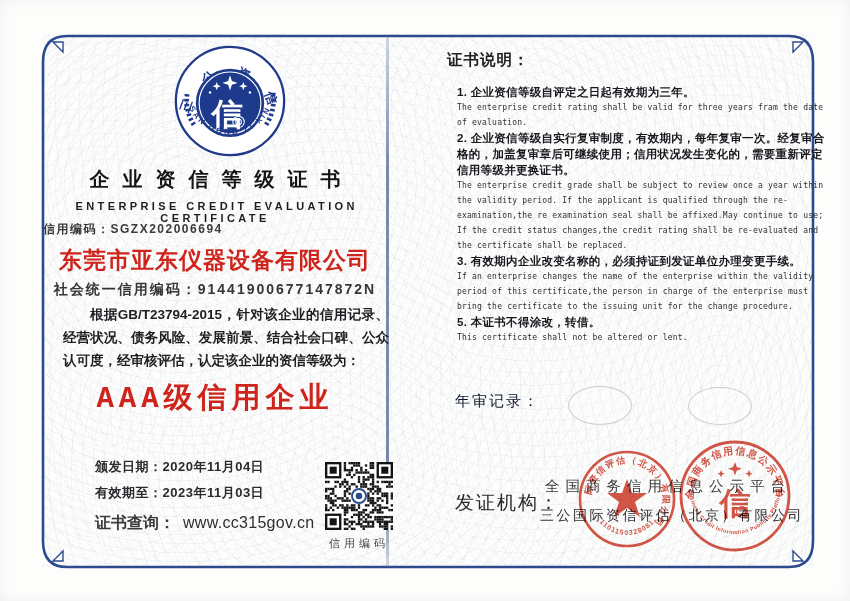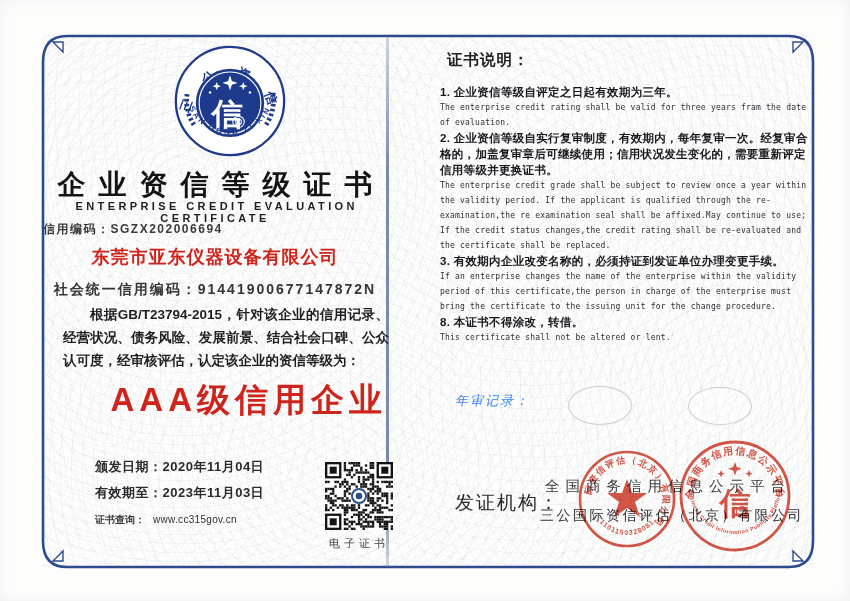--- a/index.html
+++ b/index.html
@@ -15,47 +15,47 @@
       repeating-radial-gradient(circle at 88% 66%, rgba(150,165,188,.08) 0 1px, transparent 1px 10px),
       repeating-radial-gradient(circle at 8% 70%, rgba(150,165,188,.07) 0 1px, transparent 1px 13px);}
   .frame-svg{position:absolute;left:0;top:0;}
   .fold{position:absolute;left:386px;top:36px;width:3px;height:531px;
     background:linear-gradient(to bottom, rgba(110,125,158,.30), rgba(43,70,125,.62) 25%, rgba(43,70,125,.62) 88%, rgba(110,125,158,.28));}
 
   .abs{position:absolute;}
 
   
   .title{left:43px;top:166px;width:344px;text-align:center;font-family:"Liberation Serif",serif;
-    font-weight:900;font-size:28px;letter-spacing:13px;text-indent:13px;color:#141414;}
+    font-weight:900;font-size:20px;letter-spacing:13px;text-indent:13px;color:#141414;}
   .subtitle{left:43px;top:200px;width:344px;text-align:center;font-weight:700;font-size:11px;
     letter-spacing:3.4px;text-indent:3.4px;color:#1e1e1e;}
   .codeline{left:43px;top:221px;width:344px;text-align:left;font-weight:700;font-size:12px;
     letter-spacing:1.5px;color:#3a3a3a;}
-  .company{left:43px;top:245px;width:344px;text-align:center;font-weight:800;font-size:18px;
+  .company{left:43px;top:245px;width:344px;text-align:center;font-weight:800;font-size:23px;
     letter-spacing:1px;color:var(--accent_red);}
   .uscc{left:43px;top:281px;width:344px;text-align:center;font-weight:700;font-size:14px;
     letter-spacing:2px;color:#353535;}
   .statement{left:62px;top:302px;width:326px;font-weight:700;font-size:13.5px;line-height:23px;
     text-align:justify;text-indent:2em;color:#1e1e22;margin:1px;}
-  .rating{left:43px;top:378px;width:344px;text-align:right;font-family:Liberation Sans, sans-serif;
-    font-weight:900;font-size:33px;letter-spacing:5px;color:var(--accent_red);}
+  .rating{left:43px;top:378px;width:344px;text-align:center;font-family:Liberation Mono, monospace;
+    font-weight:900;font-size:29px;letter-spacing:5px;color:var(--accent_red);}
   .dateline{left:95px;font-weight:700;font-size:13px;color:#2a2a2e;letter-spacing:.5px;}
-  .queryline{left:95px;top:513px;font-weight:700;font-size:10px;color:#3a3a3e;}
+  .queryline{left:95px;top:513px;font-weight:700;font-size:16px;color:#3a3a3e;}
   .queryline .url{font-weight:400;letter-spacing:.3px;color:#2f2f33;margin-left:8px;}
   .qr{left:325px;top:462px;}
   .qr-caption{left:318px;top:536px;width:82px;text-align:center;font-family:"Liberation Serif",serif;
     font-size:11px;letter-spacing:4px;color:#43434a;}
 
   
   .heading{left:447px;top:50px;font-weight:700;font-size:15.5px;letter-spacing:1px;color:#222226;}
-  .clauses{left:440px;top:84px;width:370px;}
+  .clauses{left:457px;top:84px;width:370px;}
   .clause .zh{font-weight:700;font-size:11.5px;line-height:16px;letter-spacing:.3px;color:#17171d;}
   .clause .en{font-family:"DejaVu Sans Mono",monospace;font-size:8px;line-height:15px;
     letter-spacing:.2px;color:#2e2f36;}
-  .annual-label{left:455px;top:392px;font-size:13px;letter-spacing:2px;color:#3b82f6;font-style:italic;}
+  .annual-label{left:455px;top:392px;font-size:15px;letter-spacing:2px;color:#0f172a;}
   .oval{position:absolute;border:1px solid #c9ccd3;border-radius:50%;background:rgba(255,255,255,.25);}
   .issuer-label{left:455px;top:490px;font-size:19px;letter-spacing:2px;color:#27272c;}
   .issuer-line1{left:545px;top:477px;width:280px;font-size:14.5px;font-weight:500;
     letter-spacing:6px;color:#3c3a3c;}
   .issuer-line2{left:540px;top:507px;width:290px;font-size:14px;font-weight:500;
     letter-spacing:2.5px;color:#303034;}
   .seals{left:545px;top:432px;mix-blend-mode:multiply;}
 </style>
 </head>
 <body>
@@ -422,41 +422,41 @@
         <rect x="2" y="2" width="3" height="3" fill="#141414"></rect>
         <rect x="22" y="0" width="7" height="7" fill="#141414"></rect>
         <rect x="23" y="1" width="5" height="5" fill="#ffffff"></rect>
         <rect x="24" y="2" width="3" height="3" fill="#141414"></rect>
         <rect x="0" y="22" width="7" height="7" fill="#141414"></rect>
         <rect x="1" y="23" width="5" height="5" fill="#ffffff"></rect>
         <rect x="2" y="24" width="3" height="3" fill="#141414"></rect>
         <circle cx="14.5" cy="14.5" r="3" fill="#ffffff" stroke="#2b4b8e" stroke-width="0.8"></circle>
         <circle cx="14.5" cy="14.5" r="1.4" fill="#2b4b8e"></circle>
       </svg>
-    <div class="abs qr-caption">电子证书</div>
+    <div class="abs qr-caption">信用编码</div>
   </div>
 
   <div>
     <div class="abs heading">证书说明：</div>
 
     <div class="abs clauses">
       <div class="clause">
         <div class="zh">1. 企业资信等级自评定之日起有效期为三年。</div>
         <div class="en">The enterprise credit rating shall be valid for three years fram the date of evaluation.</div>
       </div>
       <div class="clause">
         <div class="zh">2. 企业资信等级自实行复审制度，有效期内，每年复审一次。经复审合格的，加盖复审章后可继续使用；信用状况发生变化的，需要重新评定信用等级并更换证书。</div>
         <div class="en">The enterprise credit grade shall be subject to review once a year within the validity period. If the applicant is qualified through the re-examination,the re examination seal shall be affixed.May continue to use; If the credit status changes,the credit rating shall be re-evaluated and the certificate shall be replaced.</div>
       </div>
       <div class="clause">
         <div class="zh">3. 有效期内企业改变名称的，必须持证到发证单位办理变更手续。</div>
         <div class="en">If an enterprise changes the name of the enterprise within the validity period of this certificate,the person in charge of the enterprise must bring the certificate to the issuing unit for the change procedure.</div>
       </div>
       <div class="clause">
-        <div class="zh">8. 本证书不得涂改，转借。</div>
+        <div class="zh">5. 本证书不得涂改，转借。</div>
         <div class="en">This certificate shall not be altered or lent.</div>
       </div>
     </div>
 
     <div class="abs annual-label">年审记录：</div>
     <div class="oval" style="left:568px;top:386px;width:62px;height:37px"></div>
     <div class="oval" style="left:688px;top:387px;width:62px;height:36px"></div>
 
     <div class="abs issuer-label">发证机构：</div>
     <div class="abs issuer-line1">全国商务信用信息公示平台</div>

